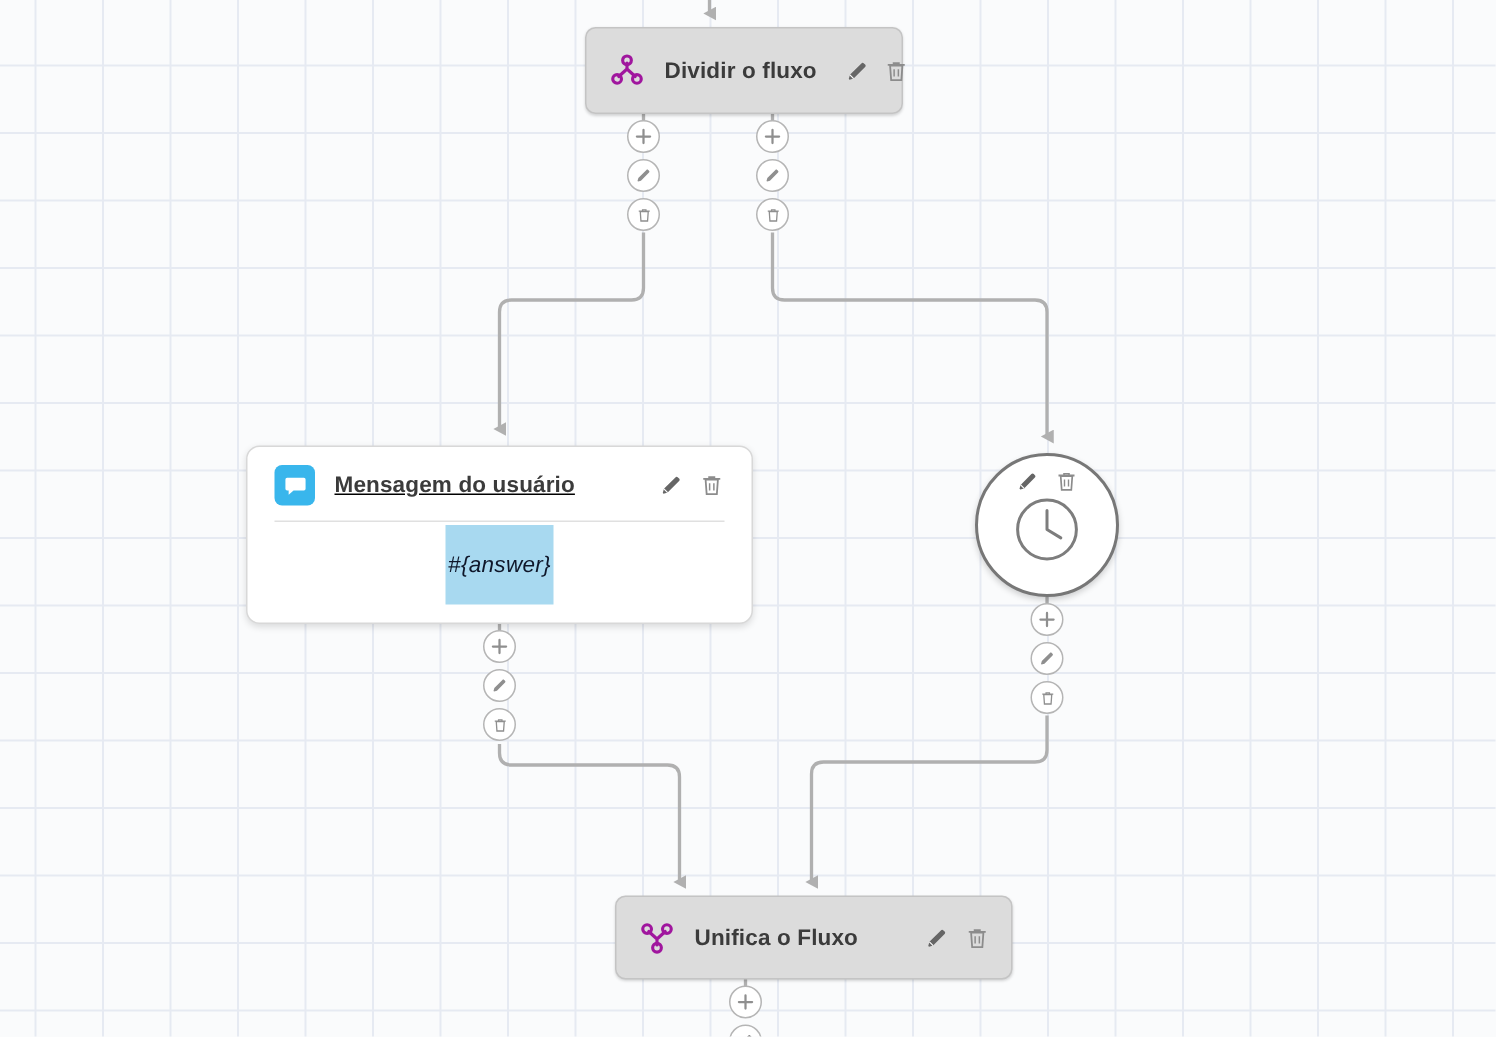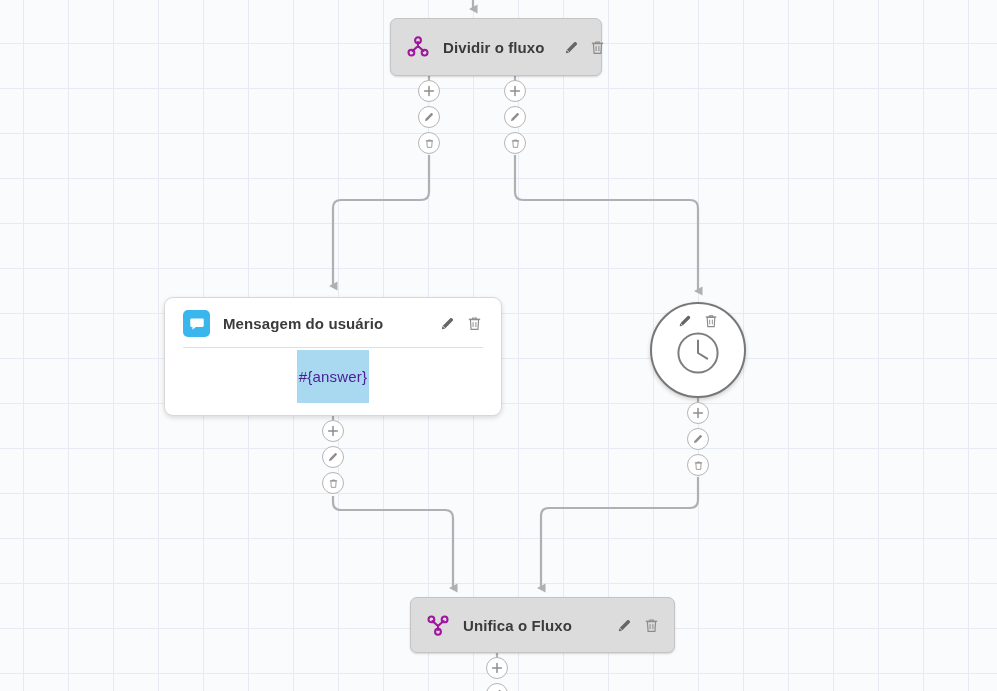--- a/index.html
+++ b/index.html
@@ -73,20 +73,21 @@
     font-weight: bold;
     color: #3b3b3b;
     letter-spacing: 0.1px;
     white-space: nowrap;
   }
 
   .card-head {
     display: flex;
     align-items: center;
     padding-bottom: 10px;
+    text-decoration: underline;
   }
   .card-divider {
     height: 1px;
     background: #e0e0e0;
     margin: 0 0 0 0;
   }
   .card-body {
     flex: 1;
     display: flex;
     align-items: center;
@@ -168,22 +169,23 @@
     align-items: center;
     justify-content: center;
     cursor: pointer;
     box-sizing: border-box;
     margin-bottom: 4px;
   }
   .conn-btn:last-child { margin-bottom: 0; }
 
   
   .var-chip {
+    font-style: italic;
     font-size: 15px;
-    color: #4c1d95;
+    color: #0f172a;
     background: #a8d9f0;
     padding: 18px 2px;
     letter-spacing: 0.2px;
     white-space: nowrap;
   }
 </style>
 </head>
 <body>
 
 <div id="canvas">

